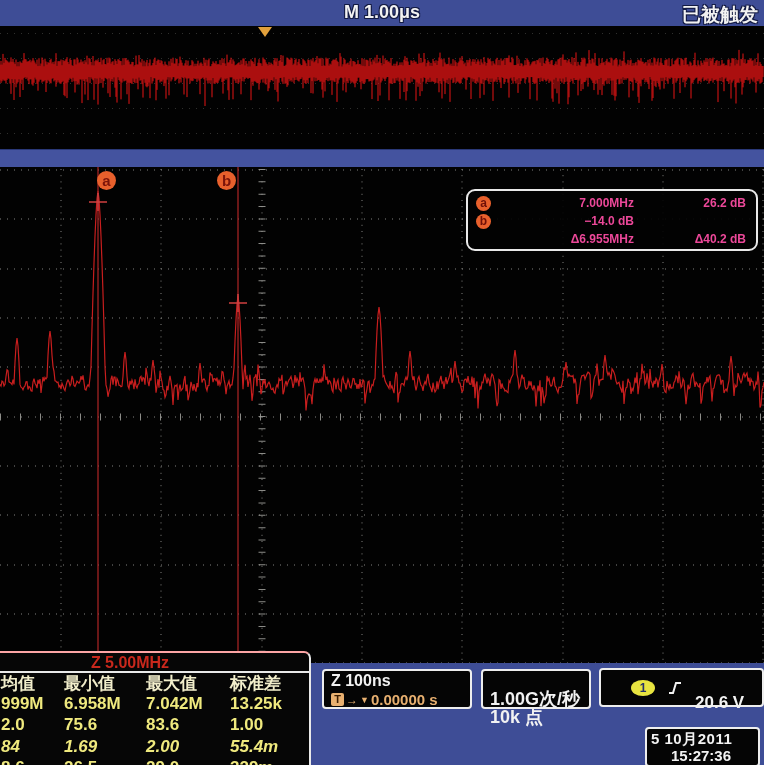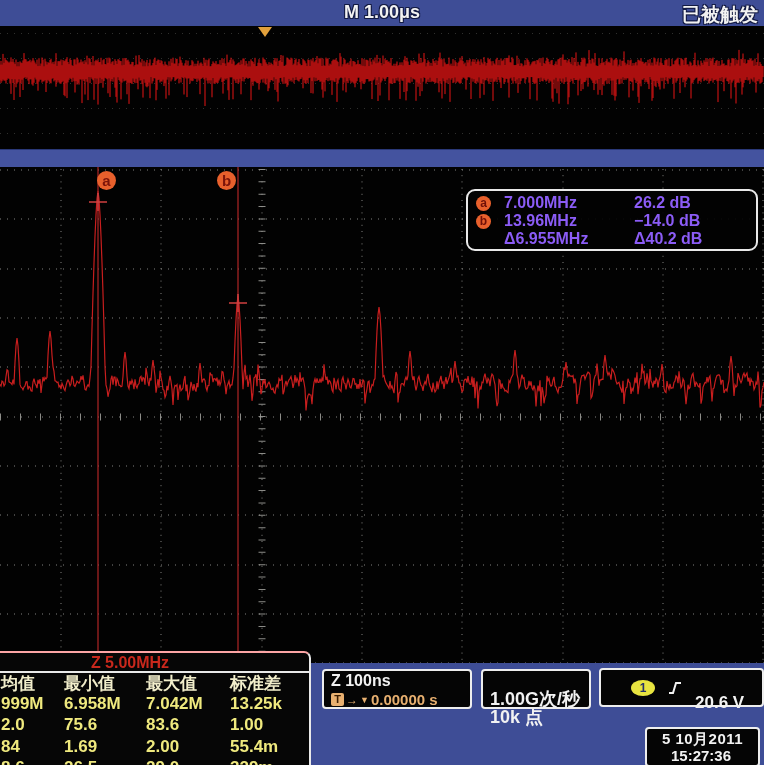--- a/index.html
+++ b/index.html
@@ -24,21 +24,21 @@
   #fftsvg{position:absolute;left:0;top:0;}
   
   .mbadge{width:19px;height:19px;border-radius:50%;background:#e8602c;color:#7c140a;
           font-size:15px;text-align:center;line-height:19px;}
   
   #readout{left:466px;top:189px;width:292px;height:62px;background:rgba(2,2,2,.92);
            border:2px solid #e9e9e9;border-radius:9px;box-sizing:border-box;padding:3px 10px 2px 8px;}
   .rrow{display:grid;grid-template-columns:28px 1fr 112px;align-items:center;height:18px;}
   .rbadge{width:15px;height:15px;border-radius:50%;background:#e8602c;color:#701008;
           font-size:12px;line-height:15px;text-align:center;}
-  .rfreq,.rlevel{color:#8b5cf6;font-size:16px;text-align:left;white-space:nowrap;}
+  .rfreq,.rlevel{color:#ec4899;font-size:12px;text-align:right;white-space:nowrap;}
   
   #zbar{left:0;top:651px;width:311px;height:20px;background:#060606;box-sizing:border-box;
         border-top:2px solid #fca5a5;border-right:2px solid #e9e9e9;border-radius:0 7px 0 0;}
   #zbar span{position:absolute;left:0;top:1px;width:260px;text-align:center;color:#c8281c;font-size:16px;}
   
   #meastable{left:0;top:671px;width:311px;height:94px;background:#060606;box-sizing:border-box;
              border-top:2px solid #e9e9e9;border-right:2px solid #e9e9e9;}
   .trow{position:absolute;left:0;width:100%;height:20px;display:grid;
         grid-template-columns:64px 82px 84px 81px;font-size:17px;line-height:20px;}
   .trow.hd{color:#f2eecb;}
@@ -55,21 +55,21 @@
   #tbadge{width:13px;height:13px;background:#e8b070;color:#3c1e00;border-radius:2px;
           font-size:11px;line-height:13px;text-align:center;}
   #tarrow{font-size:12px;}
   #ttri{font-size:9px;}
   #acq{left:481px;top:669px;width:110px;height:40px;padding:19px 0 0 7px;font-size:18px;line-height:18px;white-space:nowrap;}
   #trigpanel{left:599px;top:668px;width:165px;height:39px;display:flex;align-items:center;gap:12px;padding-left:30px;}
   #chbadge{width:24px;height:16px;border-radius:50%;background:#e8e440;color:#253069;
            font-size:12px;line-height:16px;text-align:center;}
   #triglevel{font-size:17px;margin-top:31px;}
   #datetime{left:645px;top:727px;width:115px;height:40px;padding:1px 4px 0 4px;font-size:15px;line-height:17px;}
-  #dateline{text-align:center;letter-spacing:.5px;}
+  #dateline{text-align:left;letter-spacing:.5px;}
   #timeline{text-align:left;margin-left:20px;}
 </style>
 </head>
 <body>
 
 <div class="abs" id="topbar">
   <div class="abs" id="timebase">M 1.00μs</div>
   <div class="abs" id="trigstat">已被触发</div>
 </div>
 
@@ -124,21 +124,20 @@
 
 <div class="abs" id="readout">
   <div id="readout-rows">
       <div class="rrow">
         <span class="rbadge">a</span>
         <span class="rfreq">7.000MHz</span>
         <span class="rlevel">26.2 dB</span>
       </div>
       <div class="rrow">
         <span class="rbadge">b</span>
-        <span class="rfreq">13.96MHz</span>
         <span class="rlevel">−14.0 dB</span>
       </div>
       <div class="rrow">
         <span></span>
         <span class="rfreq">Δ6.955MHz</span>
         <span class="rlevel">Δ40.2 dB</span>
       </div>
     </div>
 </div>
 
@@ -158,21 +157,21 @@
       <div class="tc">6.958M</div>
       <div class="tc">7.042M</div>
       <div class="tc">13.25k</div>
     </div>
     <div class="trow vals" style="top: 42.3px;">
       <div class="tc">2.0</div>
       <div class="tc">75.6</div>
       <div class="tc">83.6</div>
       <div class="tc">1.00</div>
     </div>
-    <div class="trow vals" style="top: 63.6px;">
+    <div class="trow vals" style="top: 63.6px; font-style: italic;">
       <div class="tc">84</div>
       <div class="tc">1.69</div>
       <div class="tc">2.00</div>
       <div class="tc">55.4m</div>
     </div>
     <div class="trow vals" style="top: 84.9px;">
       <div class="tc">8.6</div>
       <div class="tc">26.5</div>
       <div class="tc">29.0</div>
       <div class="tc">329m</div>

